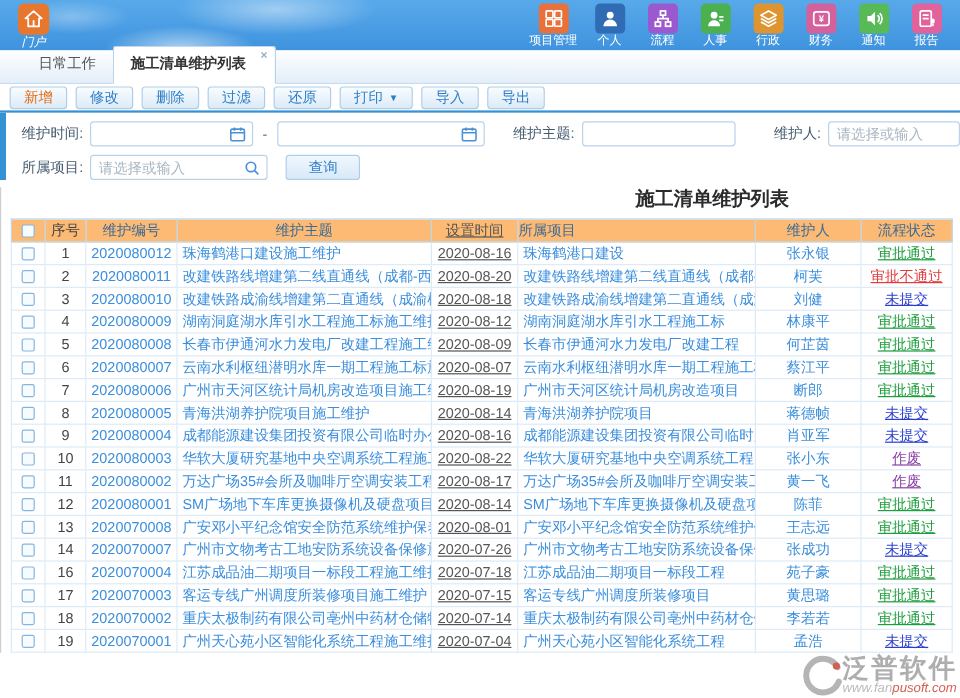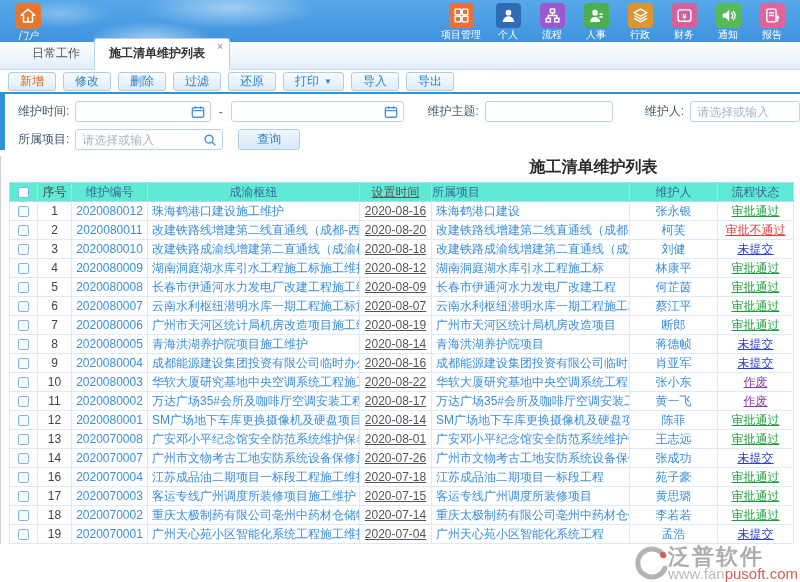--- a/index.html
+++ b/index.html
@@ -45,39 +45,39 @@
   .f-input input::placeholder{ color:#a9b6c2; }
   .f-icon{ position:absolute; right:5px; top:3px; width:14px; height:14px; cursor:pointer; }
   .dash{ font-size:12px; color:#667; margin:0 8px; }
   .btn-query{ height:21px; width:62px; margin-left:15px; font-size:12px; color:#2f7ec7;
     background:linear-gradient(180deg,#f0f7fd,#d8e9f8); border:1px solid #aecde8; border-radius:3px; cursor:pointer; }
 
   
   .content{ border-left:1px solid #cfcfcf; padding:0 8px; }
   .list-title{ text-align:center; font-size:16px; font-weight:bold; color:#2b2b2b; height:22px; line-height:22px; margin:6px 0 4px; transform:translateX(193px); }
   table{ width:784px; border-collapse:collapse; table-layout:fixed; }
-  thead td{ background:#5eead4; border:1px solid #bcd7ec; font-size:12px; color:#3a6a96; text-align:center; height:19px; cursor:pointer; }
+  thead td{ background:#fdba74; border:1px solid #bcd7ec; font-size:12px; color:#3a6a96; text-align:center; height:19px; cursor:pointer; }
   tbody td{ border:1px solid #dcebf7; font-size:12px; height:19px; overflow:hidden; white-space:nowrap; text-overflow:clip; padding:0 4px; }
   .c-check{ width:28px; text-align:center; }
   .c-idx{ width:34px; text-align:center; color:#444; }
   .c-code{ width:76px; text-align:center; }
   .c-subj{ width:212px; text-align:left; }
   .c-date{ width:72px; text-align:center; color:#555;text-decoration:underline; }
   .c-proj{ width:198px; text-align:left; }
   .c-user{ width:88px; text-align:center; }
   .c-status{ width:76px; text-align:center; }
   .cb{ display:inline-block; width:11px; height:11px; border:1px solid #85b5dc; border-radius:2px; background:#f6fbff; vertical-align:middle; cursor:pointer; }
   .lnk{ color:#3a8edd; text-decoration:none; cursor:pointer; }
   .st{ text-decoration:underline; cursor:pointer; }
 
   
   .watermark{ position:absolute; right:2px; bottom:2px; opacity:.85; pointer-events:none; display:flex; align-items:center; }
   .wm-text{ display:flex; flex-direction:column; align-items:flex-start; }
   .wm-brand{ font-size:22px; font-weight:bold; color:#a0a0a0; line-height:22px; letter-spacing:2px;}
-  .wm-url{ font-size:15px; line-height:12px; color:#b0b0b0; }
+  .wm-url{ font-size:11px; line-height:12px; color:#b0b0b0;font-style:italic; }
   .wm-url b{ color:#cc4433; font-weight:normal; }
 </style>
 </head>
 <body>
 
 <div id="app">
 
   <div class="top-header">
     <div class="portal">
       <div class="portal-icon" style="background: rgb(232, 119, 46);">
@@ -240,21 +240,21 @@
   </div>
 
   <div class="content">
     <div class="list-title">施工清单维护列表</div>
     <table>
       <thead>
         <tr>
           <td class="c-check"><span class="cb"></span></td>
           <td class="c-idx">序号</td>
           <td class="c-code">维护编号</td>
-          <td class="c-subj" style="text-align:center">成渝枢纽</td>
+          <td class="c-subj" style="text-align:center">维护主题</td>
           <td class="c-date">设置时间</td>
           <td class="c-proj" style="text-align:left">所属项目</td>
           <td class="c-user">维护人</td>
           <td class="c-status">流程状态</td>
         </tr>
       </thead>
       <tbody>
           <tr>
             <td class="c-check"><span class="cb"></span></td>
             <td class="c-idx">1</td>

